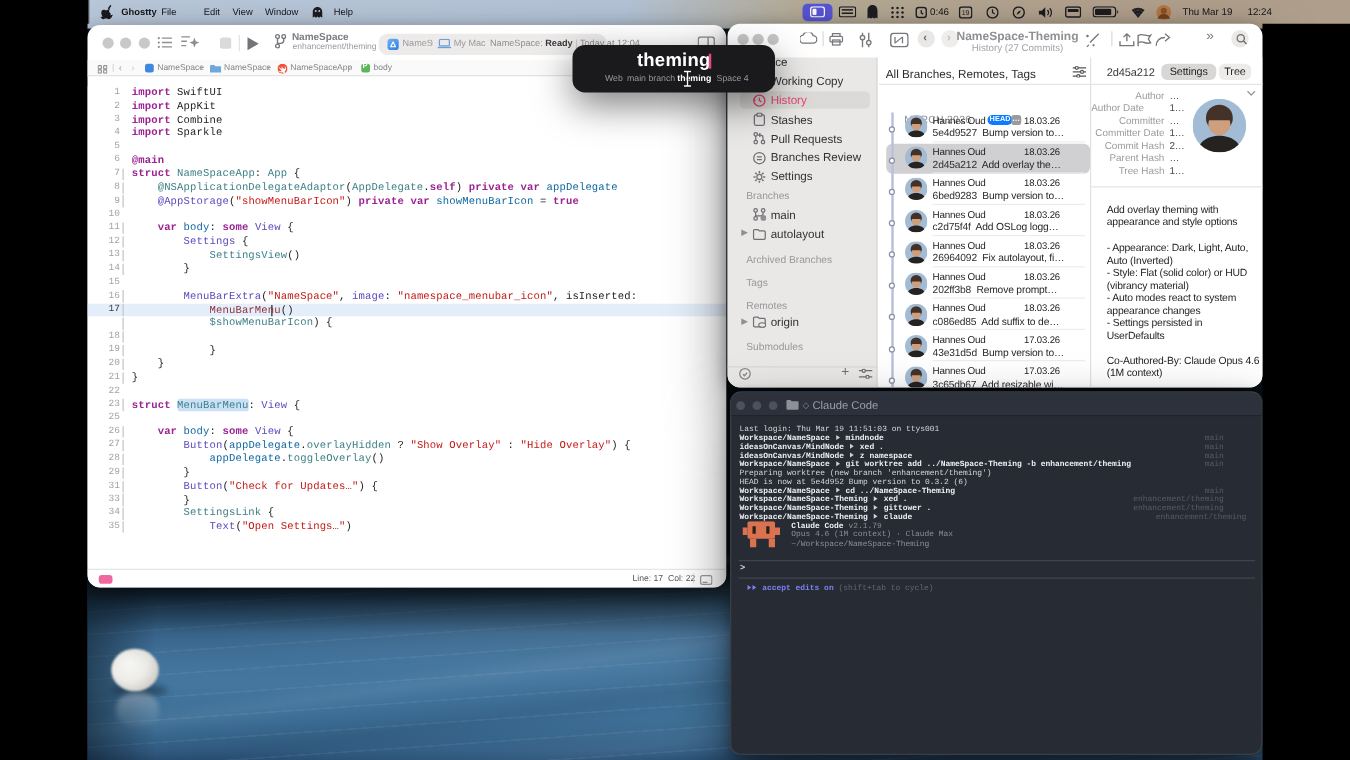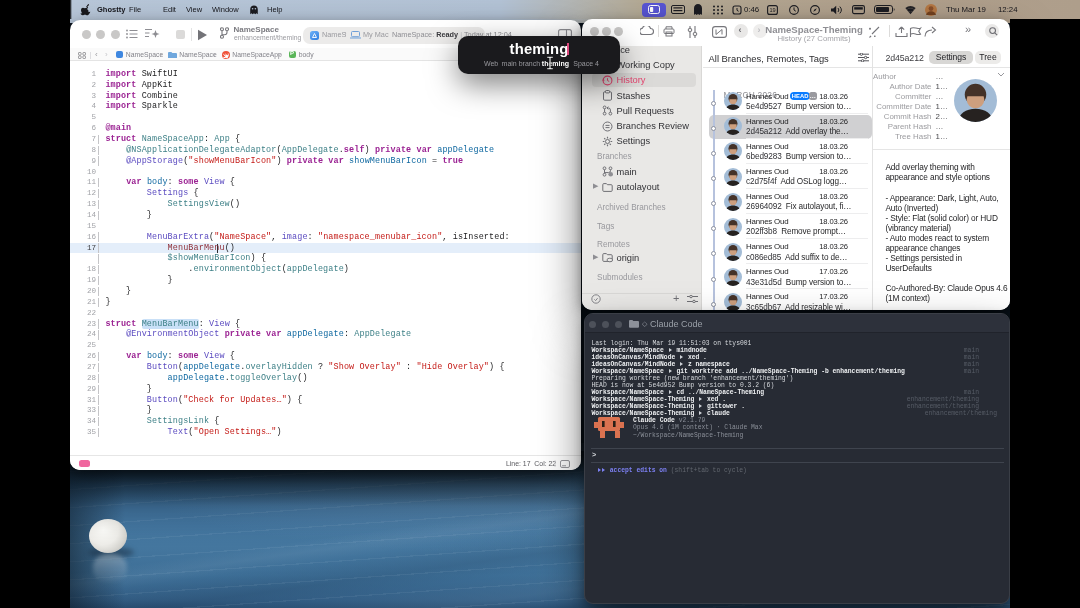--- a/index.html
+++ b/index.html
@@ -315,21 +315,20 @@
         <span class="cl">            <span class="m">MenuBarMenu</span>()</span>
       </div>
       <div class="cr ">
         <span class="ln"></span>
         <span class="gb"></span>
         <span class="cl">            <span class="t">$showMenuBarIcon</span>) {</span>
       </div>
       <div class="cr ">
         <span class="ln ">18</span>
         <span class="gb"></span>
-        <span class="cl">                .<span class="t">environmentObject</span>(<span class="t">appDelegate</span>)</span>
       </div>
       <div class="cr ">
         <span class="ln ">19</span>
         <span class="gb"></span>
         <span class="cl">            }</span>
       </div>
       <div class="cr ">
         <span class="ln ">20</span>
         <span class="gb"></span>
         <span class="cl">    }</span>
@@ -340,25 +339,20 @@
         <span class="cl">}</span>
       </div>
       <div class="cr ">
         <span class="ln ">22</span>
         <span class="cl"></span>
       </div>
       <div class="cr ">
         <span class="ln ">23</span>
         <span class="gb"></span>
         <span class="cl"><span class="k">struct</span> <span class="t sel">MenuBarMenu</span>: <span class="p">View</span> {</span>
-      </div>
-      <div class="cr ">
-        <span class="ln ">24</span>
-        <span class="gb"></span>
-        <span class="cl">    <span class="p">@EnvironmentObject</span> <span class="k">private</span> <span class="k">var</span> <span class="b">appDelegate</span>: <span class="t">AppDelegate</span></span>
       </div>
       <div class="cr ">
         <span class="ln ">25</span>
         <span class="cl"></span>
       </div>
       <div class="cr ">
         <span class="ln ">26</span>
         <span class="gb"></span>
         <span class="cl">    <span class="k">var</span> <span class="b">body</span>: <span class="k">some</span> <span class="p">View</span> {</span>
       </div>
@@ -771,23 +765,23 @@
         <div class="cdate">17.03.26</div>
         <div class="chash"><span style="color:#303034">3c65db67</span>&nbsp; Add resizable wi…</div>
       </div>
       <div class="gnode" style="top:255.60000000000002px"></div>
     </div>
     <div class="a" id="fkright">
       <div class="a" style="left:12.4px;top:6.8px;font-size:8.8px;color:#3c3c40;letter-spacing:-.1px">2d45a212</div>
       <div class="a" style="left:56px;top:5px;width:44px;height:12.5px;border-radius:5px;background:#d8d7d5;font-size:8.6px;color:#242428;text-align:center;line-height:12.5px;letter-spacing:-.1px">Settings</div>
       <div class="a" style="left:102px;top:5px;width:26px;height:12.5px;border-radius:5px;background:#ecebe9;font-size:8.6px;color:#242428;text-align:center;line-height:12.5px">Tree</div>
       <div class="a" style="left:0;top:20.5px;width:138px;height:1px;background:#e5e5e5"></div>
-      <div class="a" style="left:0;top:26.400000000000002px;width:58.5px;font-size:7.9px;color:#9b9b9f;white-space:nowrap">Author</div>
+      <div class="a" style="left:0;top:26.400000000000002px;width:58.5px;text-align:right;font-size:7.9px;color:#9b9b9f;white-space:nowrap">Author</div>
       <div class="a" style="left:62.5px;top:26.400000000000002px;font-size:7.9px;color:#4a4a4e">…</div>
-      <div class="a" style="left:0;top:36.349999999999994px;width:58.5px;text-align:right;font-size:7.9px;color:#9b9b9f;white-space:nowrap">Author Date</div>
+      <div class="a" style="left:0;top:36.349999999999994px;width:58.5px;text-align:left;font-size:7.9px;color:#9b9b9f;white-space:nowrap">Author Date</div>
       <div class="a" style="left:62.5px;top:36.349999999999994px;font-size:7.9px;color:#4a4a4e">1…</div>
       <div class="a" style="left:0;top:46.3px;width:58.5px;text-align:right;font-size:7.9px;color:#9b9b9f;white-space:nowrap">Committer</div>
       <div class="a" style="left:62.5px;top:46.3px;font-size:7.9px;color:#4a4a4e">…</div>
       <div class="a" style="left:0;top:56.25px;width:58.5px;text-align:right;font-size:7.9px;color:#9b9b9f;white-space:nowrap">Committer Date</div>
       <div class="a" style="left:62.5px;top:56.25px;font-size:7.9px;color:#4a4a4e">1…</div>
       <div class="a" style="left:0;top:66.2px;width:58.5px;text-align:right;font-size:7.9px;color:#9b9b9f;white-space:nowrap">Commit Hash</div>
       <div class="a" style="left:62.5px;top:66.2px;font-size:7.9px;color:#4a4a4e">2…</div>
       <div class="a" style="left:0;top:76.14999999999999px;width:58.5px;text-align:right;font-size:7.9px;color:#9b9b9f;white-space:nowrap">Parent Hash</div>
       <div class="a" style="left:62.5px;top:76.14999999999999px;font-size:7.9px;color:#4a4a4e">…</div>
       <div class="a" style="left:0;top:86.1px;width:58.5px;text-align:right;font-size:7.9px;color:#9b9b9f;white-space:nowrap">Tree Hash</div>

